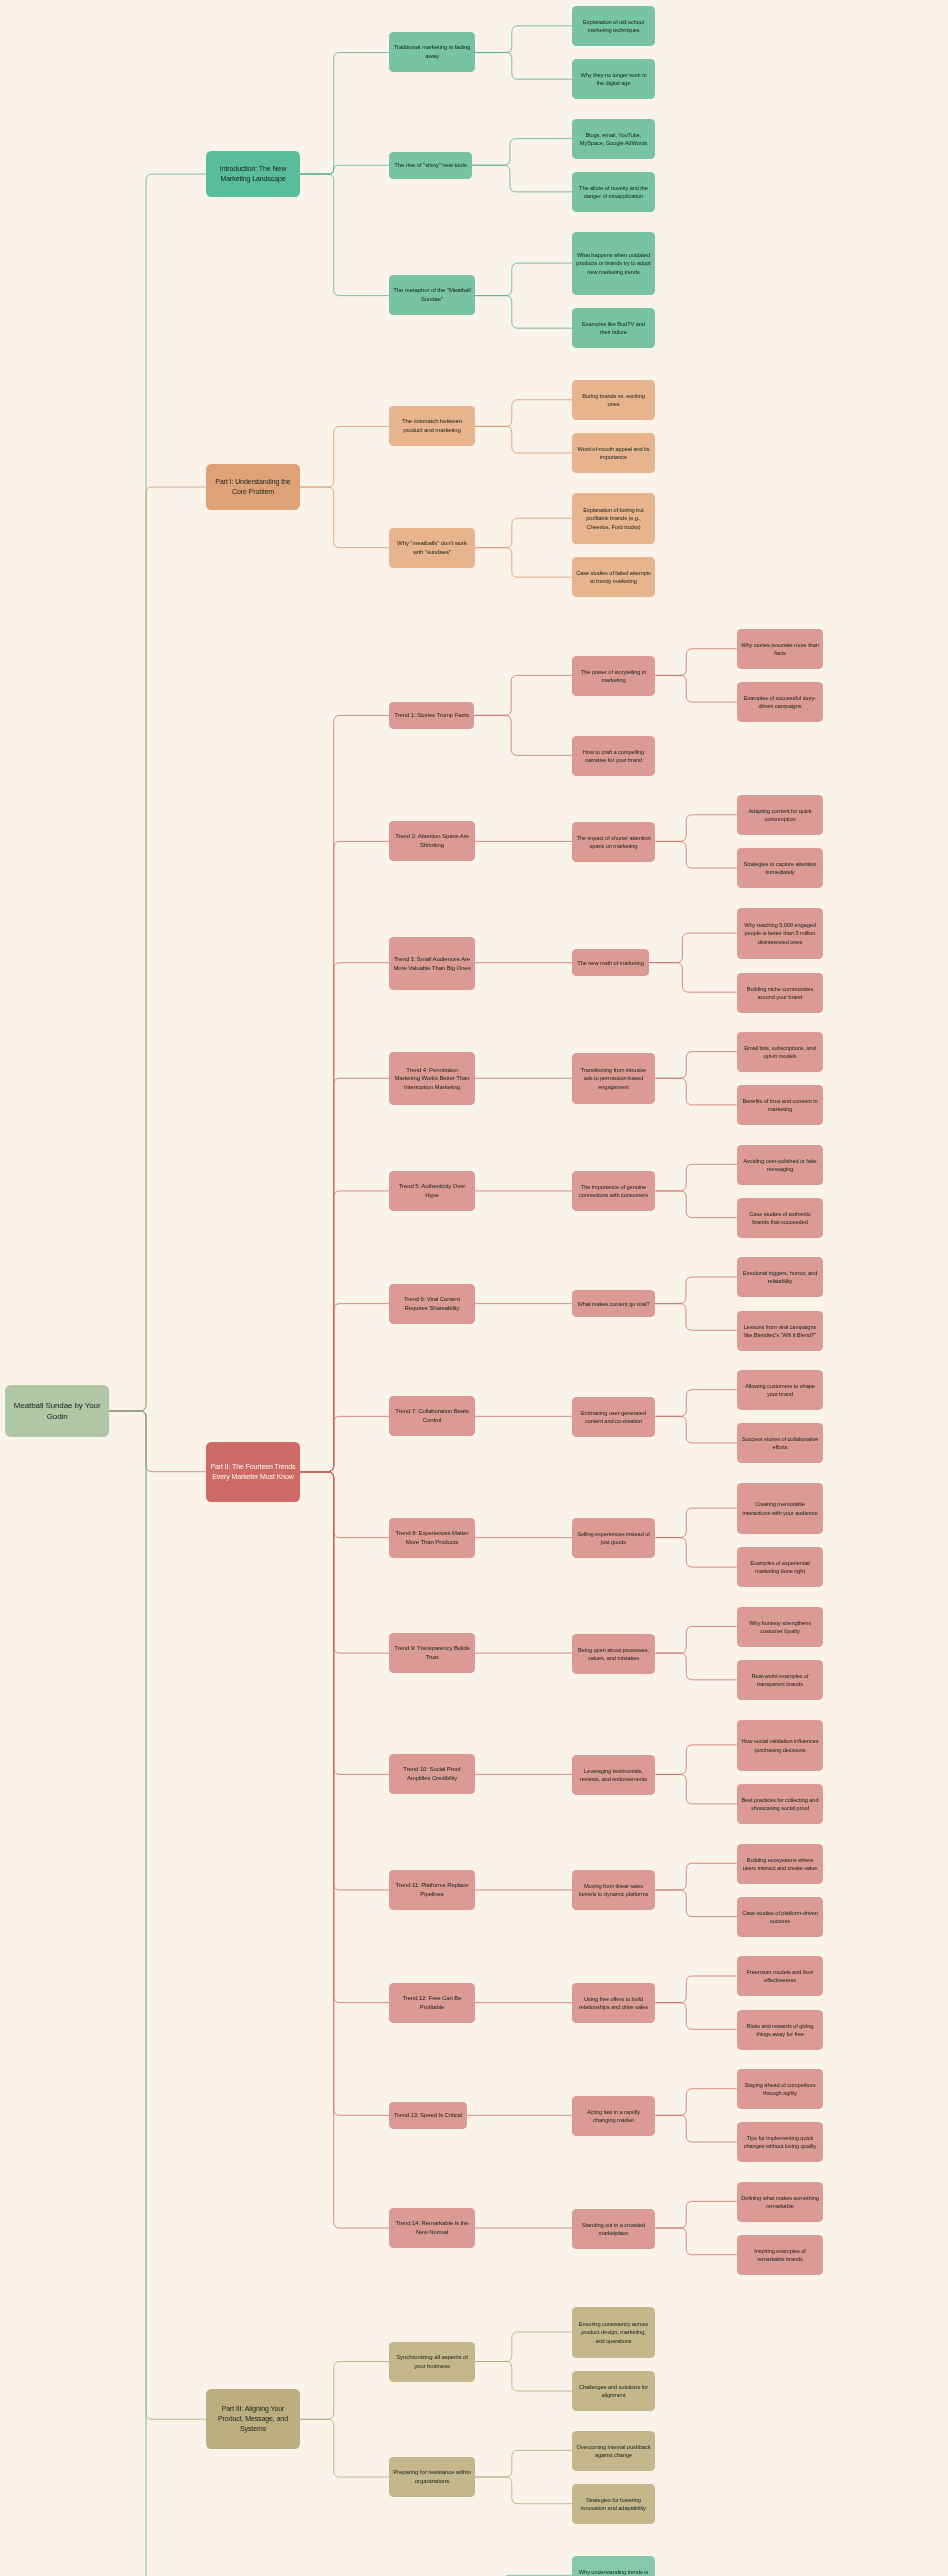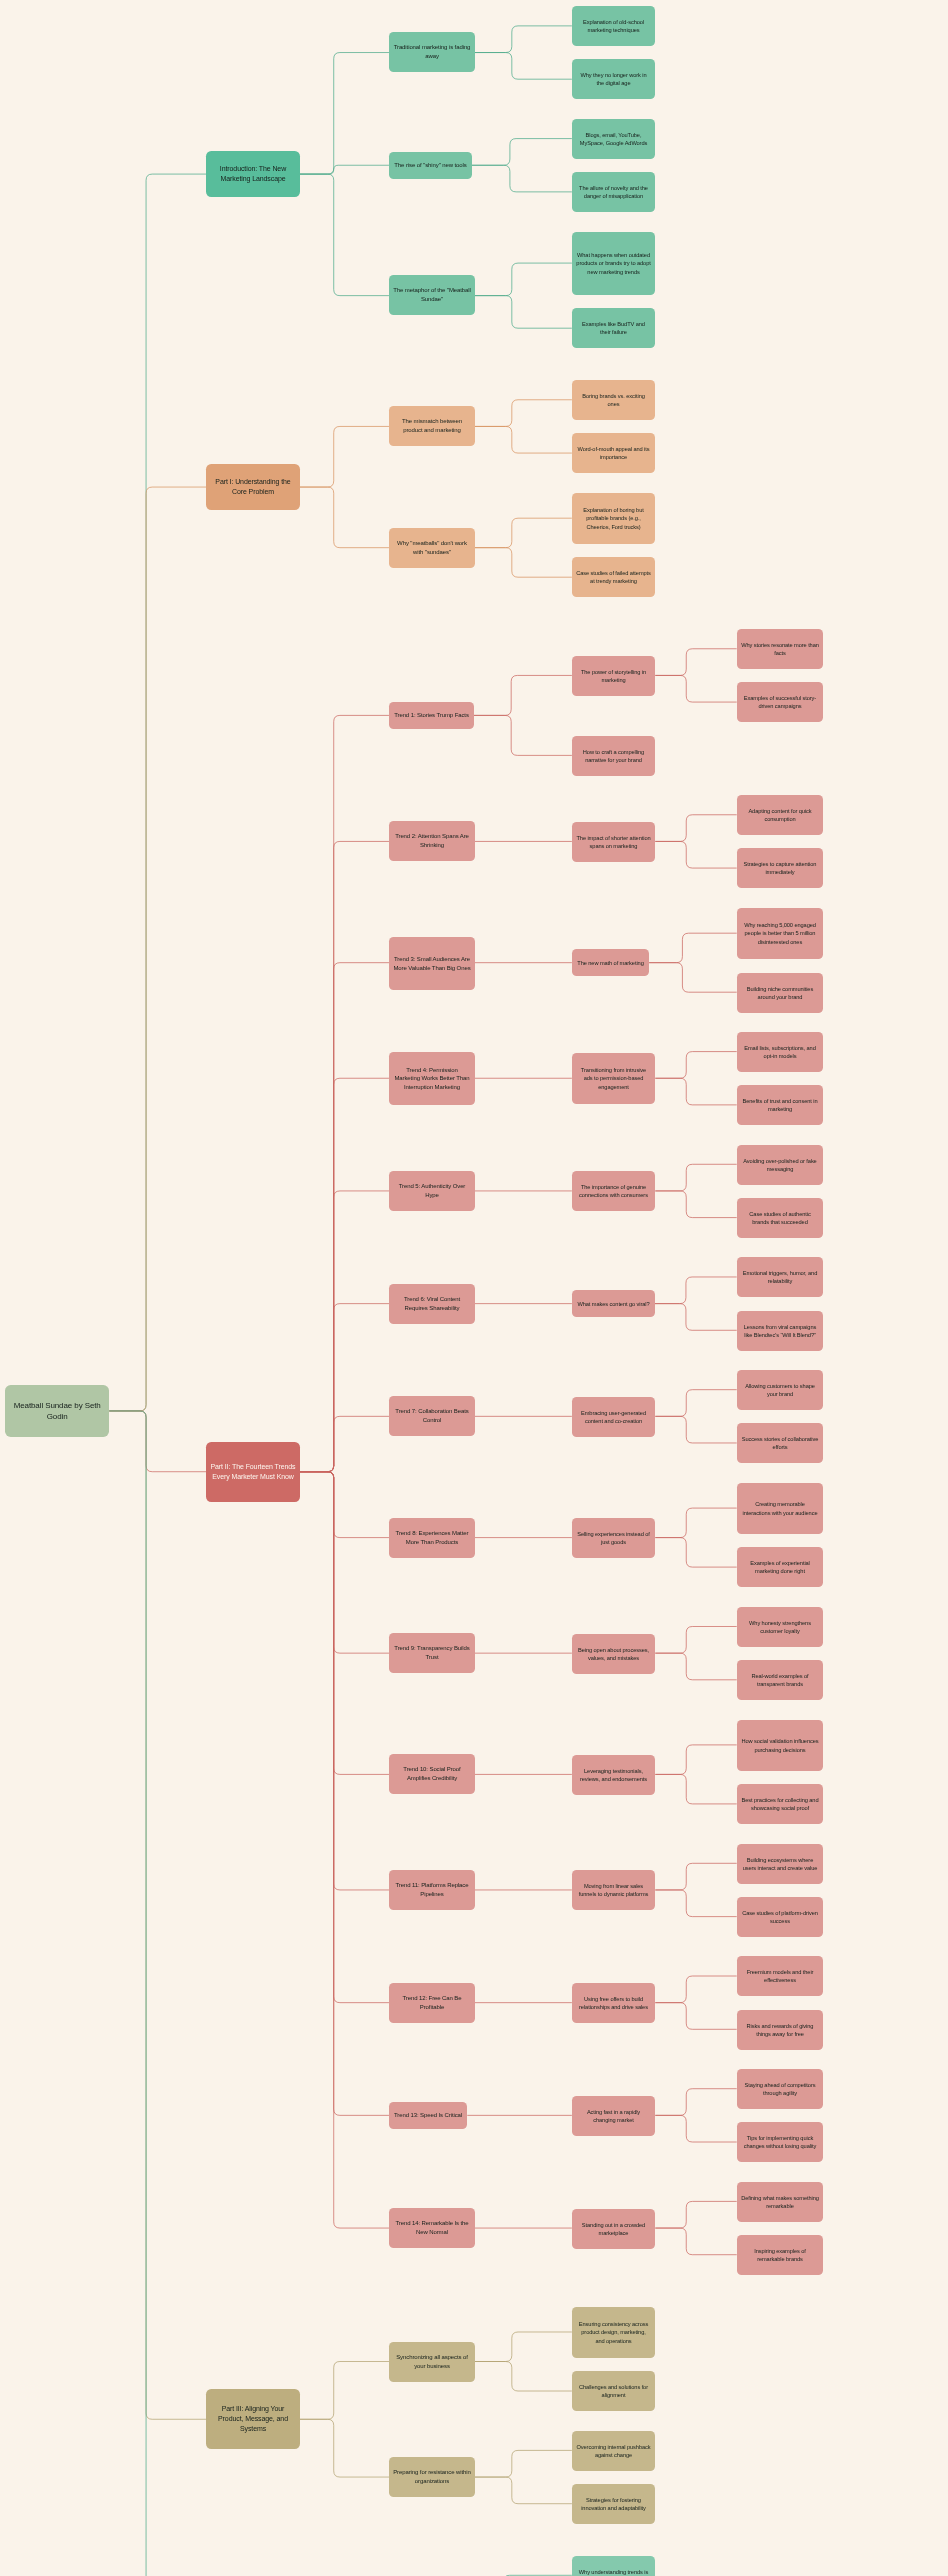--- a/index.html
+++ b/index.html
@@ -138,21 +138,21 @@
       <path d="M 582 4696.350743675285 L 635.74 4696.350743675285 Q 647.74 4696.350743675285 647.74 4708.350743675285 L 647.74 4796.507367250487 Q 647.74 4808.507367250487 659.74 4808.507367250487 L 755 4808.507367250487" fill="none" stroke="#b1a070" stroke-width="1.4"></path>
       <path d="M 922 4808.507367250487 L 981.44 4808.507367250487 Q 993.44 4808.507367250487 993.44 4796.507367250487 L 993.44 4768.771198220739 Q 993.44 4756.771198220739 1005.44 4756.771198220739 L 1110 4756.771198220739" fill="none" stroke="#b1a070" stroke-width="1.4"></path>
       <path d="M 922 4808.507367250487 L 981.44 4808.507367250487 Q 993.44 4808.507367250487 993.44 4820.507367250487 L 993.44 4848.2435362802335 Q 993.44 4860.2435362802335 1005.44 4860.2435362802335 L 1110 4860.2435362802335" fill="none" stroke="#b1a070" stroke-width="1.4"></path>
       <path d="M 212 2738.9682200444813 L 271.44 2738.9682200444813 Q 283.44 2738.9682200444813 283.44 2750.9682200444813 L 283.44 5127.9883931053655 Q 283.44 5139.9883931053655 295.44 5139.9883931053655 L 400 5139.9883931053655" fill="none" stroke="#4aa888" stroke-width="1.4"></path>
       <path d="M 582 5139.9883931053655 L 635.74 5139.9883931053655 Q 647.74 5139.9883931053655 647.74 5127.9883931053655 L 647.74 5062.9282735613015 Q 647.74 5050.9282735613015 659.74 5050.9282735613015 L 755 5050.9282735613015" fill="none" stroke="#4aa888" stroke-width="1.4"></path>
       <path d="M 896 5050.9282735613015 L 965.32 5050.9282735613015 Q 977.32 5050.9282735613015 977.32 5038.9282735613015 L 977.32 5011.192104531554 Q 977.32 4999.192104531554 989.32 4999.192104531554 L 1110 4999.192104531554" fill="none" stroke="#4aa888" stroke-width="1.4"></path>
       <path d="M 896 5050.9282735613015 L 965.32 5050.9282735613015 Q 977.32 5050.9282735613015 977.32 5062.9282735613015 L 977.32 5090.664442591048 Q 977.32 5102.664442591048 989.32 5102.664442591048 L 1110 5102.664442591048" fill="none" stroke="#4aa888" stroke-width="1.4"></path>
       <path d="M 582 5139.9883931053655 L 635.74 5139.9883931053655 Q 647.74 5139.9883931053655 647.74 5151.9883931053655 L 647.74 5217.04851264943 Q 647.74 5229.04851264943 659.74 5229.04851264943 L 755 5229.04851264943" fill="none" stroke="#4aa888" stroke-width="1.4"></path>
       <path d="M 922 5229.04851264943 L 1110 5229.04851264943" fill="none" stroke="#4aa888" stroke-width="1.4"></path>
     </svg>
-<div class="node root" style="left: 5.2px; top: 1385px; width: 104px; height: 52px; background: rgb(176, 198, 165); font-size: 8px;">Meatball Sundae by Seth Godin</div>
+<div class="node root" style="left: 5.2px; top: 1385px; width: 104px; height: 52px; background: rgb(176, 198, 165); font-size: 8px;">Meatball Sundae by Your Godin</div>
     <div class="node lvl1" style="left: 206px; top: 151px; width: 94px; height: 46px; background: rgb(88, 189, 155); font-size: 7px;">Introduction: The New Marketing Landscape</div>
     <div class="node lvl2" style="left: 389px; top: 32px; width: 86px; height: 40px; background: rgb(119, 195, 164); font-size: 6px;">Traditional marketing is fading away</div>
     <div class="node lvl3" style="left: 572px; top: 6.1px; width: 83px; height: 40px; background: rgb(119, 195, 164); font-size: 5.7px;">Explanation of old-school marketing techniques</div>
     <div class="node lvl3" style="left: 572px; top: 59px; width: 83px; height: 40px; background: rgb(119, 195, 164); font-size: 5.7px;">Why they no longer work in the digital age</div>
     <div class="node lvl2" style="left: 389px; top: 152px; width: 83px; height: 27.4px; background: rgb(119, 195, 164); font-size: 6px;">The rise of "shiny" new tools</div>
     <div class="node lvl3" style="left: 572px; top: 119px; width: 83px; height: 40px; background: rgb(119, 195, 164); font-size: 5.7px;">Blogs, email, YouTube, MySpace, Google AdWords</div>
     <div class="node lvl3" style="left: 572px; top: 172px; width: 83px; height: 40px; background: rgb(119, 195, 164); font-size: 5.7px;">The allure of novelty and the danger of misapplication</div>
     <div class="node lvl2" style="left: 389px; top: 275px; width: 86px; height: 40px; background: rgb(119, 195, 164); font-size: 6px;">The metaphor of the "Meatball Sundae"</div>
     <div class="node lvl3" style="left: 572px; top: 232px; width: 83px; height: 63px; background: rgb(119, 195, 164); font-size: 5.7px;">What happens when outdated products or brands try to adopt new marketing trends</div>
     <div class="node lvl3" style="left: 572px; top: 308px; width: 83px; height: 40px; background: rgb(119, 195, 164); font-size: 5.7px;">Examples like BudTV and their failure</div>

